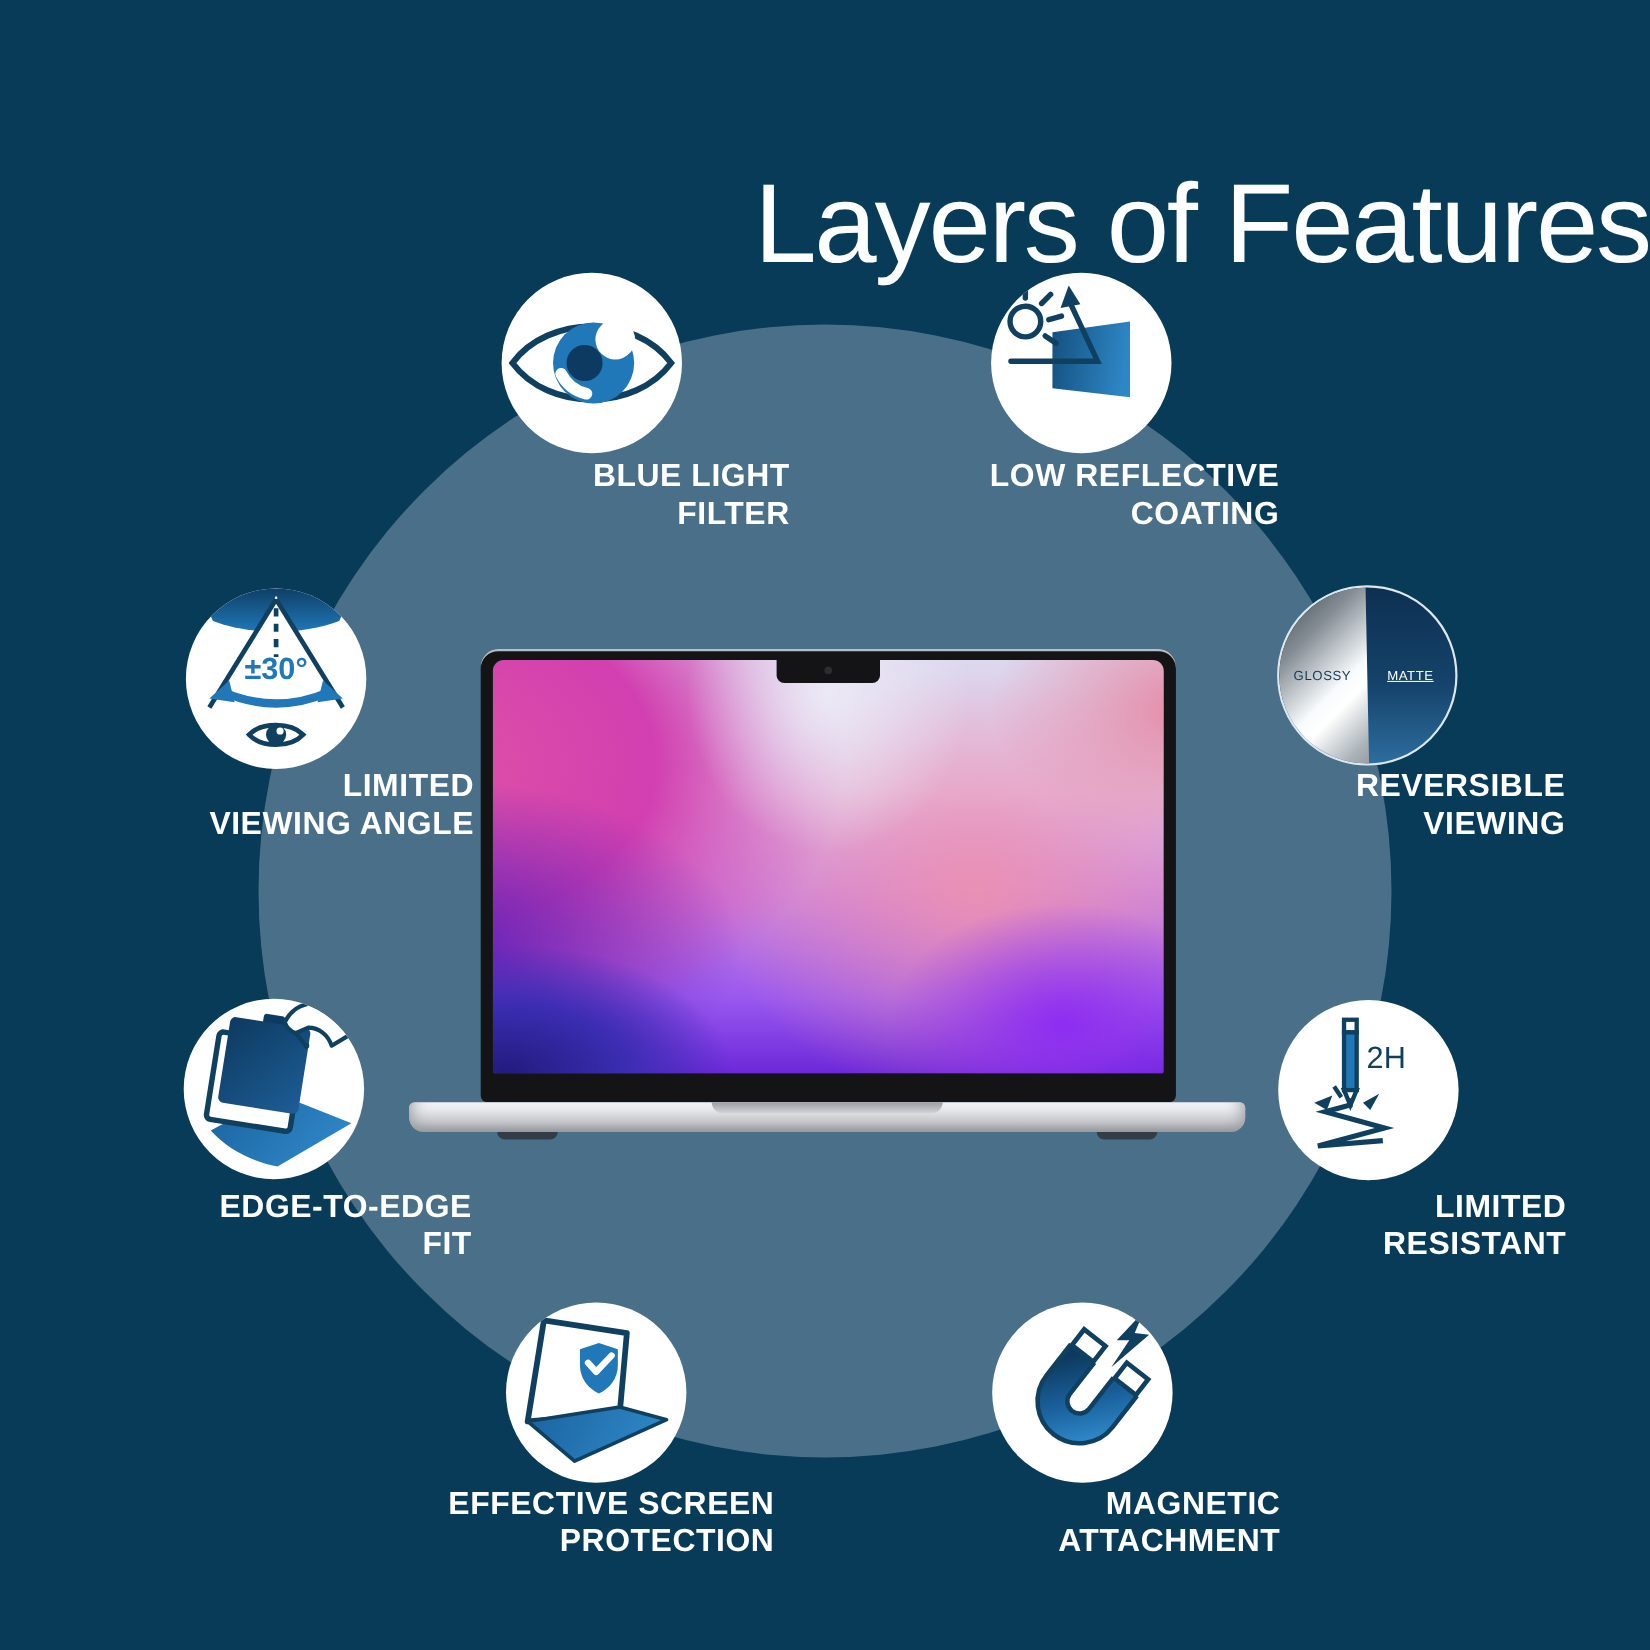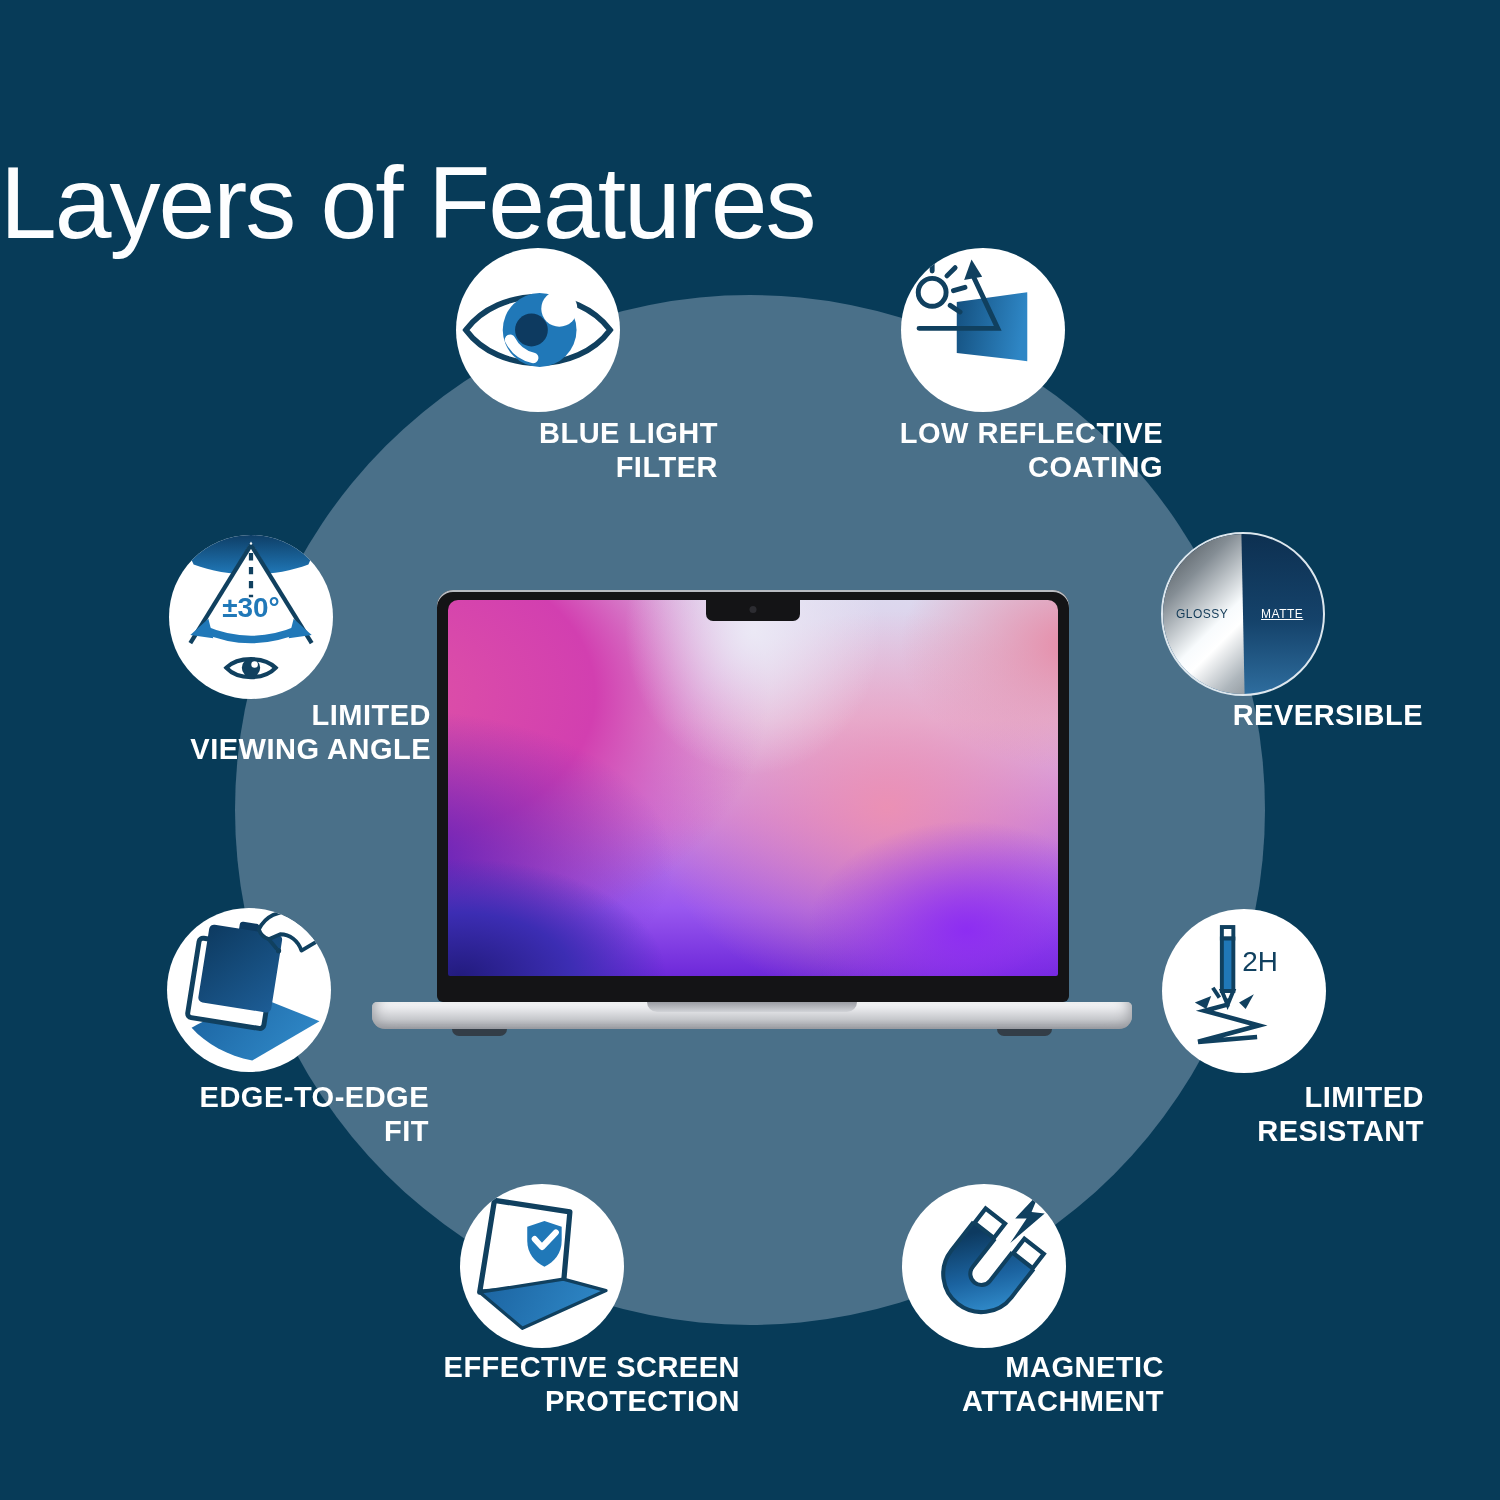--- a/index.html
+++ b/index.html
@@ -5,21 +5,21 @@
   html,body{margin:0;padding:0;background:#073b58;}
   .canvas{
     position:relative;width:1500px;height:1500px;overflow:hidden;
     background:#073b58;font-family:"Liberation Sans",sans-serif;
   }
   .big-circle{
     position:absolute;left:235px;top:295px;width:1030px;height:1030px;
     border-radius:50%;background:#4a7089;
   }
   .title{
-    position:absolute;left:0;top:84px;width:100%;text-align:left;
+    position:absolute;left:0;top:84px;width:100%;text-align:right;
     color:#fdfeff;font-size:102px;font-weight:400;letter-spacing:-2px;line-height:1;
   }
   .icon-circle{
     position:absolute;width:164px;height:164px;border-radius:50%;
     background:#ffffff;overflow:hidden;
   }
   .icon-circle svg{display:block;width:100%;height:100%;}
   .feature-label{
     position:absolute;width:360px;text-align:right;color:#ffffff;
     font-size:29px;font-weight:700;line-height:34px;letter-spacing:.5px;
@@ -154,20 +154,21 @@
     <div>VIEWING ANGLE</div>
   </div>
 
   <div class="rv-circle">
     <div class="rv-gloss"></div>
     <div class="rv-text rv-text-glossy">GLOSSY</div>
     <div class="rv-text rv-text-matte">MATTE</div>
   </div>
   <div class="feature-label" style="left:1063px;top:698px">
     <div>REVERSIBLE</div>
+    <div>VIEWING</div>
   </div>
 
   <div class="icon-circle" style="left:167px;top:908px">
     <svg viewBox="0 0 100 100">
       <defs>
         <linearGradient id="efGrad" x1="0" y1="0" x2="1" y2="0.4">
           <stop offset="0" stop-color="#1b63a0"></stop>
             <stop offset="1" stop-color="#2e86c5"></stop>
         </linearGradient>
         <linearGradient id="efSheet" x1="0" y1="0" x2="1" y2="1">
@@ -222,21 +223,21 @@
         <stop offset="0" stop-color="#1b63a0"></stop>
             <stop offset="1" stop-color="#2e86c5"></stop>
       </linearGradient>
         </defs>
       <polygon points="21,10 67,17 63,62 12,66" fill="#fff" stroke="#10405f" stroke-width="3.2" stroke-linejoin="round"></polygon>
       <path d="M12,66 L63,58 L89,65 L38,88 Z" fill="url(#spGrad)" stroke="#10405f" stroke-width="2" stroke-linejoin="round"></path>
       <path d="M41,26 l10.5,-3.5 L62,26 v8.5 c0,8 -4.6,13 -10.5,16 c-5.9,-3 -10.5,-8 -10.5,-16 Z" fill="#2078b8"></path>
       <path d="M45.5,33.5 l4.5,5 l8.5,-9" stroke="#fff" stroke-width="3.6" fill="none" stroke-linecap="round" stroke-linejoin="round"></path>
     </svg>
   </div>
-  <div class="feature-label" style="left:380px;top:1350px">
+  <div class="feature-label" style="left:344px;top:1350px">
     <div>EFFECTIVE SCREEN</div>
     <div>PROTECTION</div>
   </div>
 
   <div class="icon-circle" style="left:902px;top:1184px">
     <svg viewBox="0 0 100 100">
       <defs>
           <linearGradient id="mgGrad" x1="0" y1="0" x2="1" y2="1">
         <stop offset="0" stop-color="#0d3a60"></stop>
             <stop offset="0.6" stop-color="#1b63a0"></stop>

